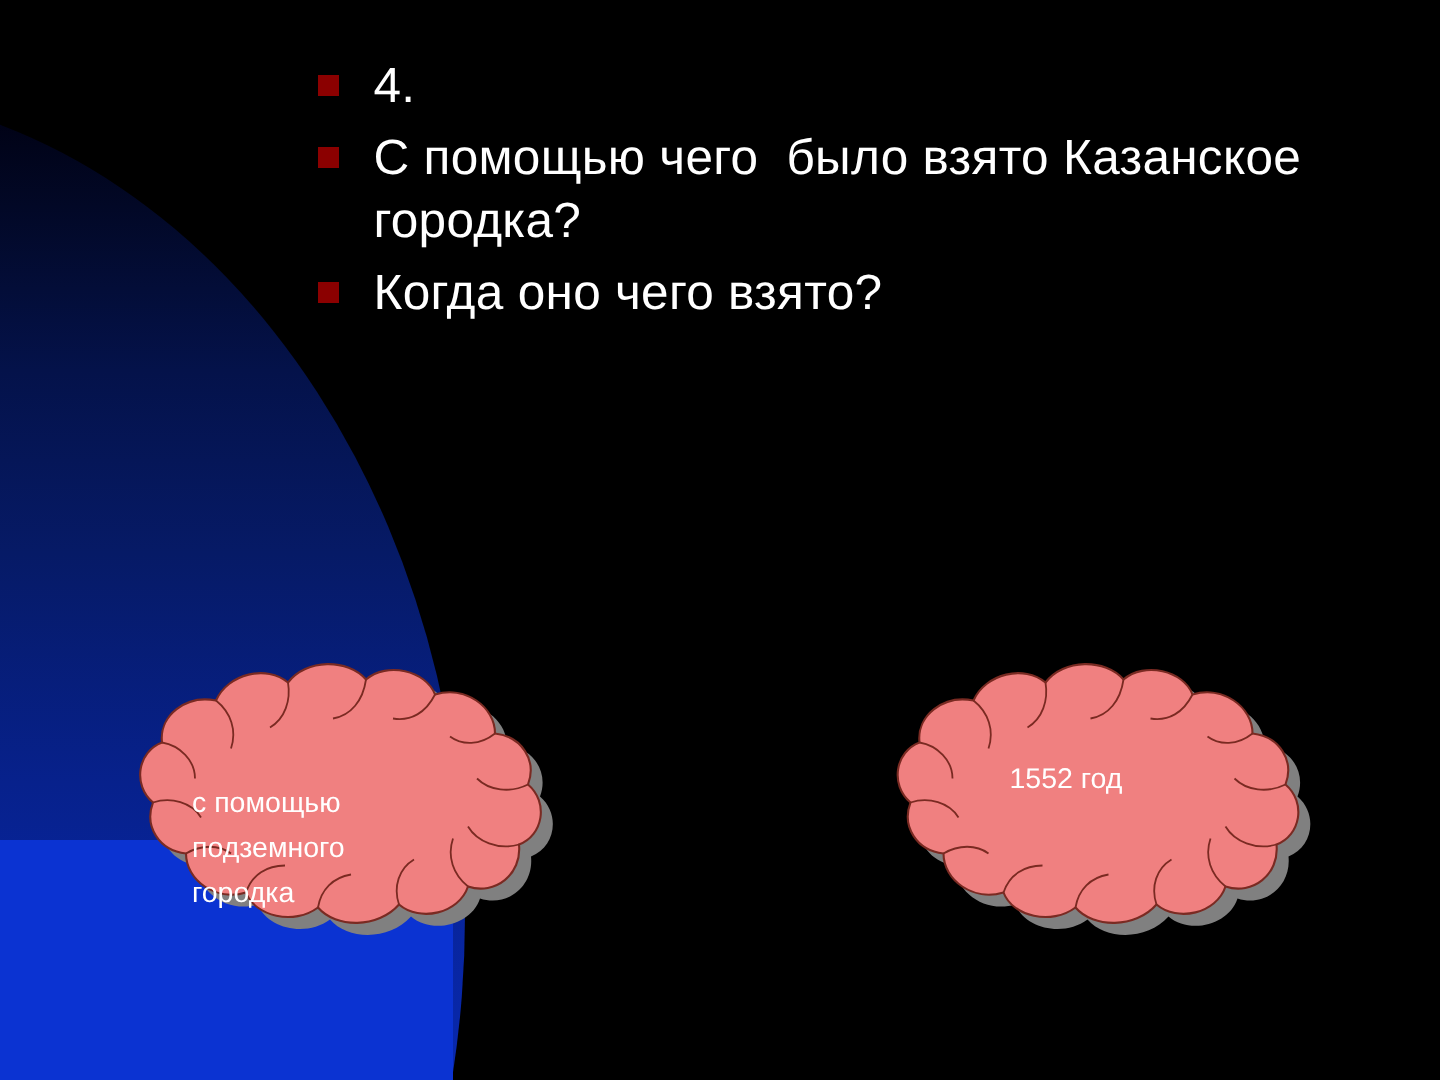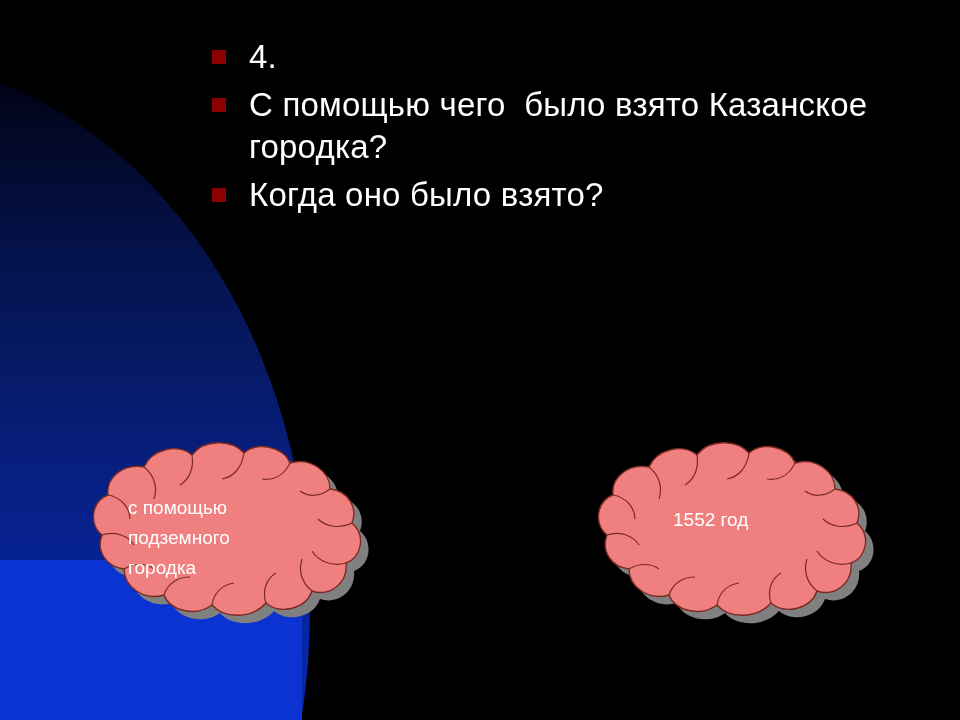--- a/index.html
+++ b/index.html
@@ -88,21 +88,21 @@
     color: #ffffff;
     font-size: 19px;
     line-height: 30px;
     white-space: pre-line;
     text-align: left;
   }
 
   #cloud-left  { left: 80px;  top: 443px; width: 320px; height: 215px; }
   #cloud-right { left: 585px; top: 443px; width: 320px; height: 215px; }
 
-  #cloud-left-label  { left: 48px;  top: 50px;  width: 240px; }
+  #cloud-left-label  { left: 48px;  top: 78px;  width: 240px; }
   #cloud-right-label { left: 68px;  top: 62px;  width: 230px; margin-left: 20px; }
 </style>
 </head>
 <body>
 
 <div id="slide">
 
   <div id="blue-shape"></div>
   <div id="blue-shape-fill"></div>
 
@@ -113,21 +113,21 @@
       <span class="bullet-text">4.</span>
     </div>
 
     <div class="bullet-row">
       <span class="bullet-marker"></span>
       <span class="bullet-text">С помощью чего  было взято Казанское городка?</span>
     </div>
 
     <div class="bullet-row">
       <span class="bullet-marker"></span>
-      <span class="bullet-text">Когда оно было взято?</span>
+      <span class="bullet-text">Когда оно чего взято?</span>
     </div>
 
   </div>
 
   <div class="cloud-wrap" id="cloud-left">
     <svg class="cloud-svg" width="320" height="215" viewBox="0 0 320 215">
       <g transform="translate(10,10)">
         <path fill="#808080" d="M62,22 C70,4 96,-2 110,10 C122,-6 150,-6 162,8
                  C176,-4 202,2 208,18 C228,12 248,26 248,44
                  C266,46 276,62 270,78 C284,90 280,112 264,118

